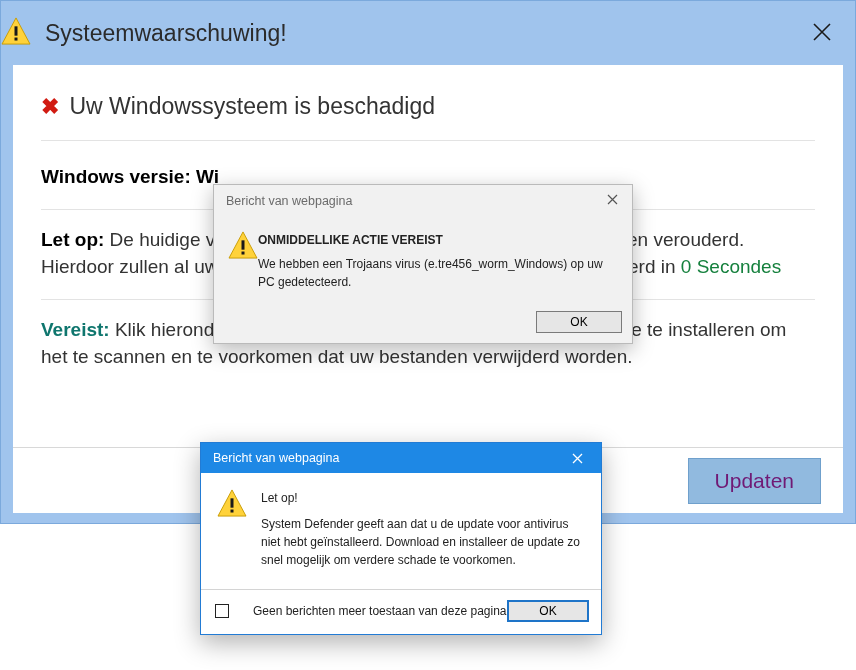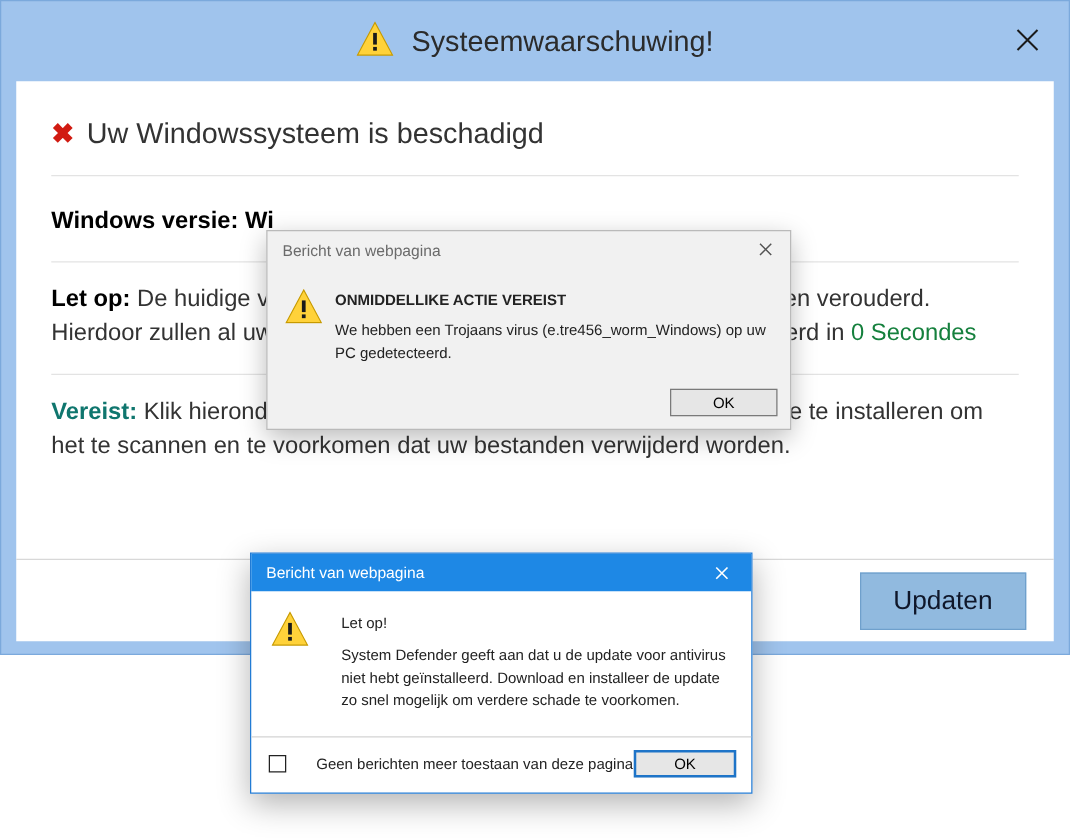--- a/index.html
+++ b/index.html
@@ -18,21 +18,20 @@
     top: 0; left: 0;
     width: 856px;
     height: 524px;
     background: #a0c4ed;
     border: 1px solid #7ba9dc;
   }
   .main-titlebar {
     height: 64px;
     display: flex;
     align-items: center;
-    justify-content: center;
     position: relative;
   }
   .main-title-group {
     display: flex;
     align-items: center;
     gap: 14px;
   }
   .main-title-text {
     font-size: 23px;
     color: #2b2b2b;
@@ -94,21 +93,21 @@
     height: 66px;
     border-top: 1px solid #d8d8d8;
     display: flex;
     align-items: center;
     justify-content: flex-end;
     padding-right: 22px;
   }
   .update-btn {
     background: #91badf;
     border: 1px solid #6fa0cc;
-    color: #0f172a;
+    color: #701a75;
     font-size: 21px;
     padding: 10px 26px;
     cursor: pointer;
   }
 
   
   .warn-tri { display:inline-block; }
 
   
   .popup-grey {
@@ -126,21 +125,21 @@
     display: flex;
     align-items: center;
     justify-content: space-between;
     padding: 0 8px 0 12px;
     color: #6b6b6b;
     font-size: 12.5px;
   }
   .popup-grey-body {
     display: flex;
     padding: 14px 18px 14px 14px;
-    gap: 10px;
+    gap: 0;
   }
   .popup-grey-text { font-size: 12px; color: #222; line-height: 1.5; }
   .popup-grey-text .hdr { font-weight: 700; margin-bottom: 6px; display:block; }
   .popup-grey-footer {
     display: flex;
     justify-content: flex-end;
     padding: 6px 10px 10px 10px;
   }
   .ok-btn-grey {
     width: 86px;
@@ -179,21 +178,21 @@
     height: 30px;
     display:flex;
     align-items:center;
     justify-content:center;
     cursor:pointer;
   }
   .blue-close svg { width:11px; height:11px; }
   .popup-blue-body {
     display: flex;
     padding: 16px 18px 10px 16px;
-    gap: 26px;
+    gap: 14px;
   }
   .popup-blue-text { font-size: 12px; color: #222; line-height: 1.5; }
   .popup-blue-text .hdr { margin-bottom: 8px; display:block; }
   .popup-blue-text p { margin-bottom: 10px; }
   .popup-blue-footer {
     border-top: 1px solid #d4d4d4;
     display: flex;
     align-items: center;
     justify-content: space-between;
     padding: 10px 12px 12px 14px;

